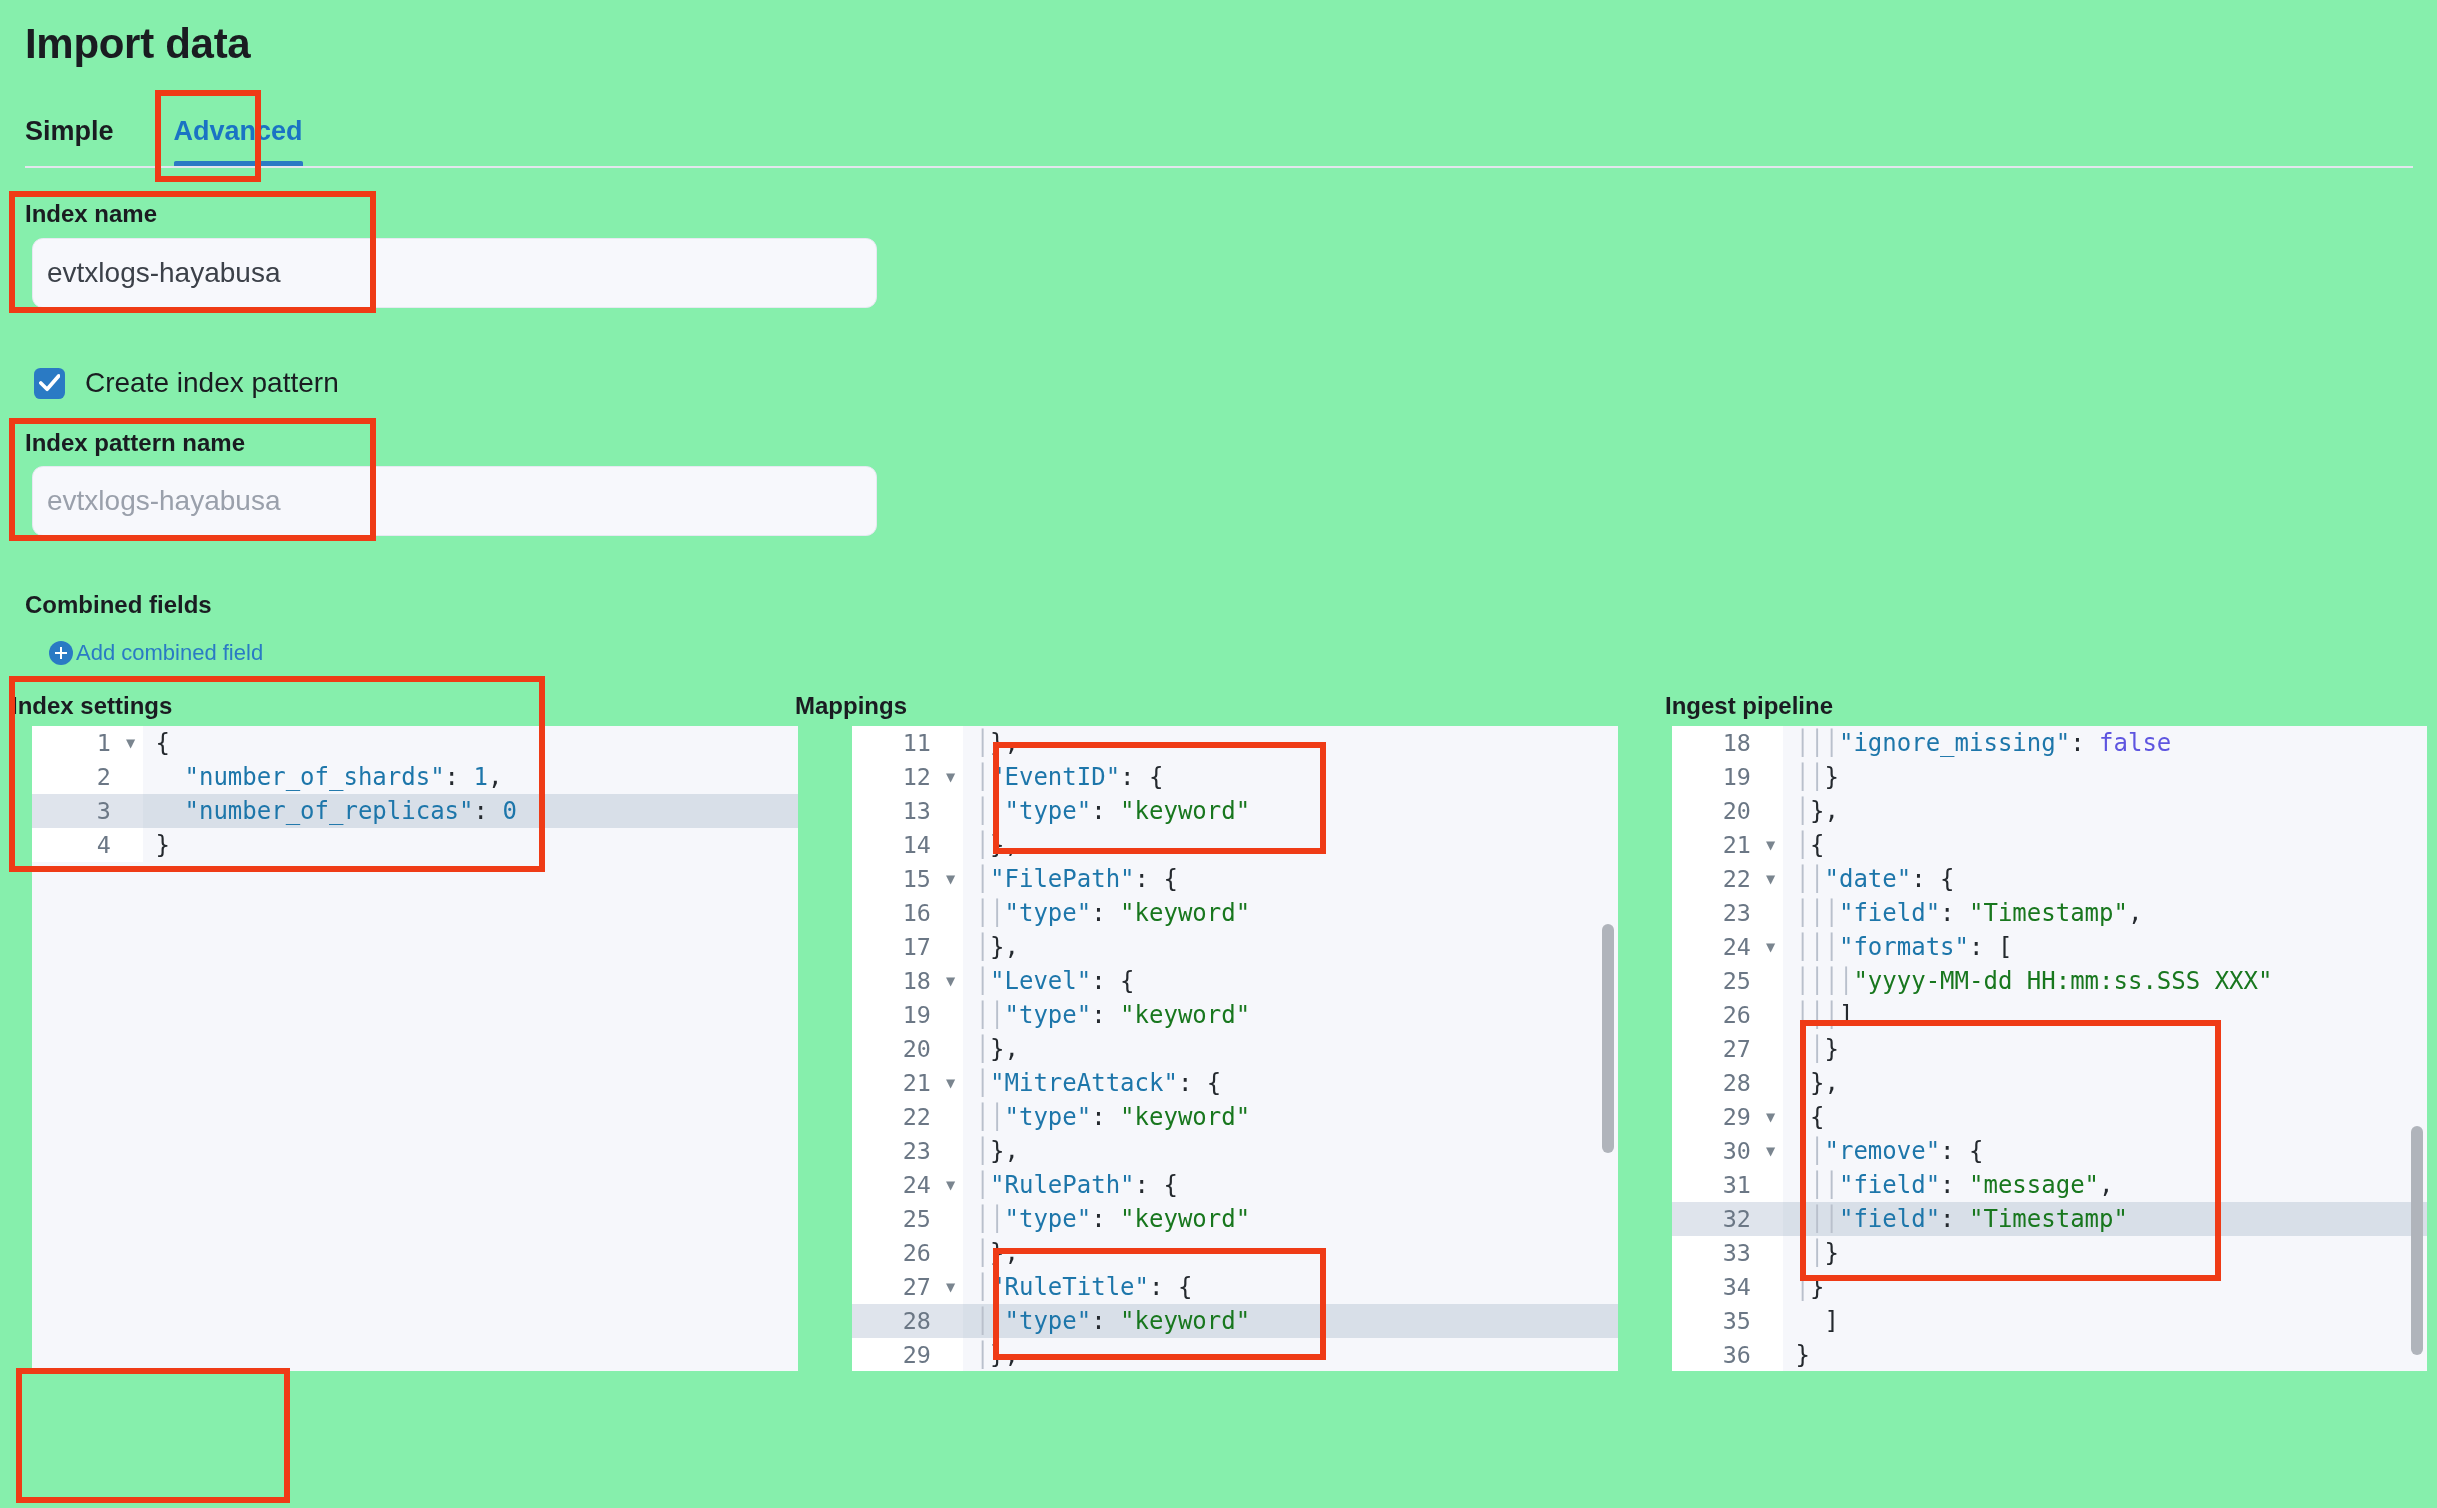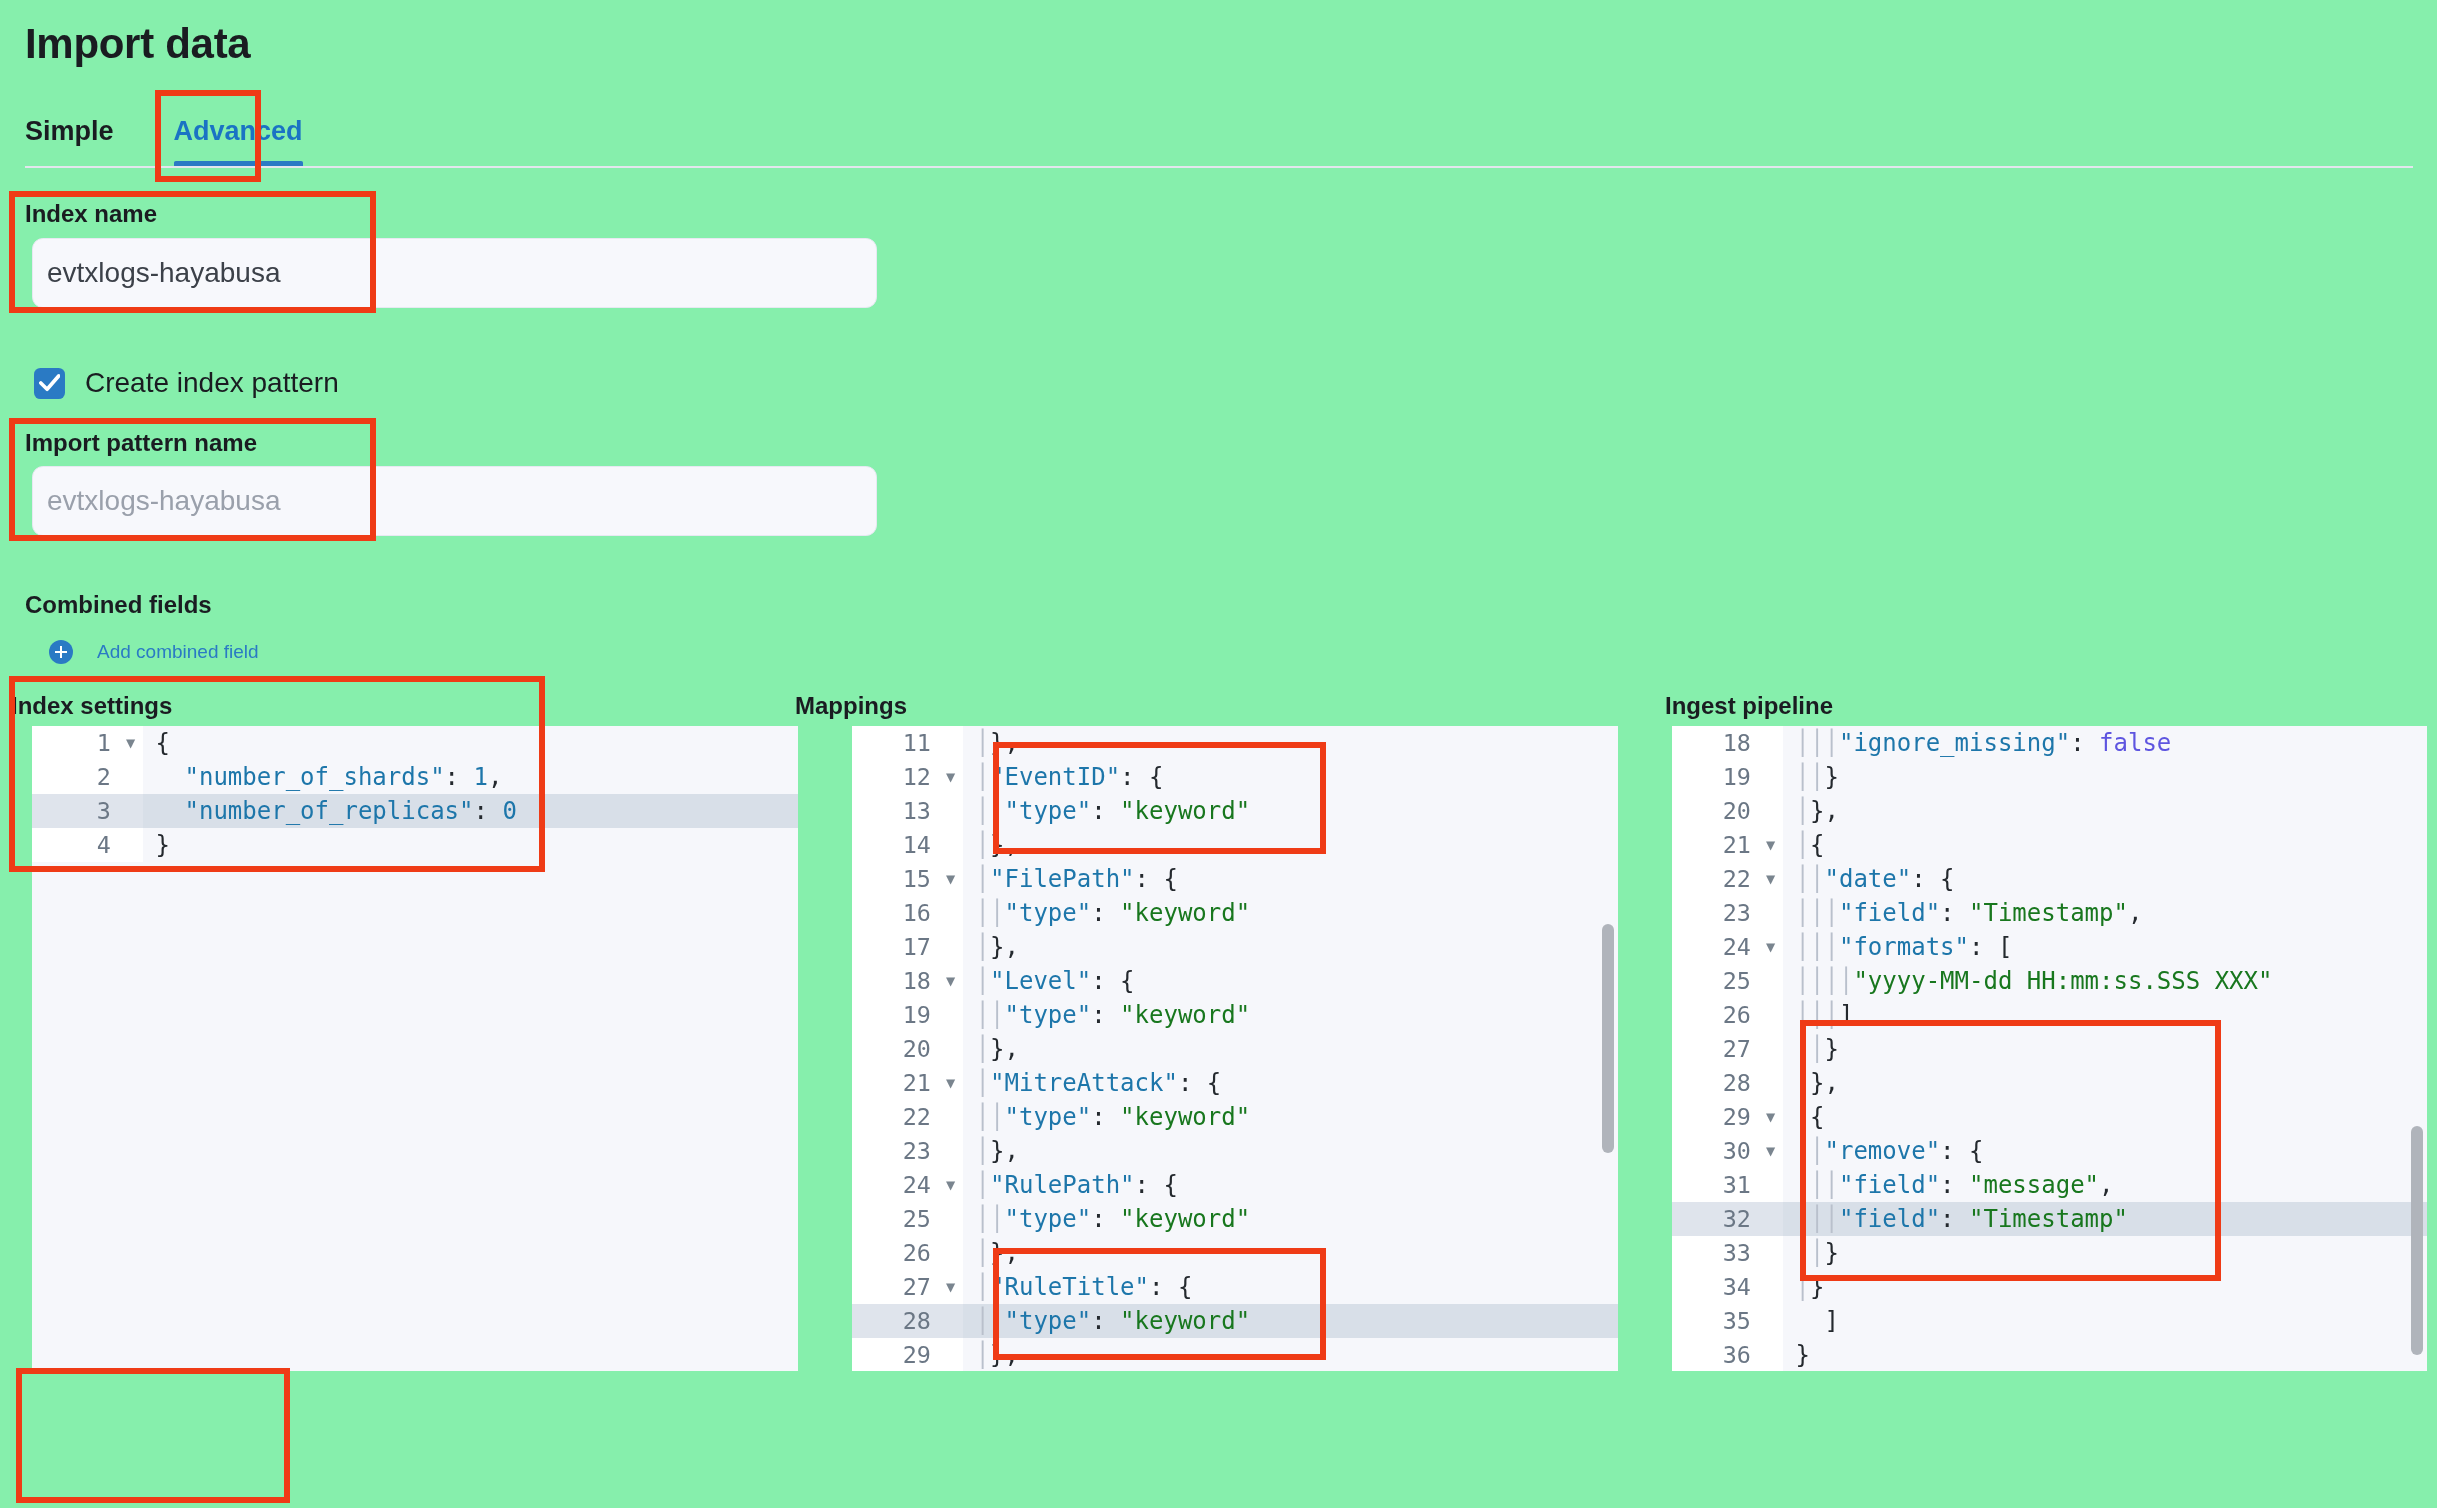--- a/index.html
+++ b/index.html
@@ -144,22 +144,22 @@
     flex: none;
   }
   .plus-icon::before, .plus-icon::after {
     content: "";
     position: absolute;
     background: #ffffff;
   }
   .plus-icon::before { left: 6.3px; top: 10.8px; width: 11.7px; height: 2.7px; }
   .plus-icon::after  { left: 10.8px; top: 6.3px; width: 2.7px; height: 11.7px; }
   .add-link-text {
-    margin-left: 24px;
-    font-size: 19px;
+    margin-left: 3px;
+    font-size: 22px;
     color: #2a7ac4;
   }
 
   
   .editor-title {
     position: absolute;
     font-size: 24px;
     font-weight: bold;
     color: #1a1c21;
   }
@@ -287,21 +287,21 @@
 
   <div class="checkbox-row">
     <span class="cbox">
       <svg width="21.6" height="20" viewBox="0 0 24 22" aria-hidden="true">
         <path d="M2 11 L9 18 L22 3" stroke="#ffffff" stroke-width="4" fill="none" stroke-linecap="round" stroke-linejoin="round"></path>
       </svg>
     </span>
     <span class="cbox-label">Create index pattern</span>
   </div>
 
-  <div class="field-label" style="left:25px; top:429px;">Import pattern name</div>
+  <div class="field-label" style="left:25px; top:429px;">Index pattern name</div>
   <div class="text-input placeholder" style="left:32px; top:466px; width:845px;">evtxlogs-hayabusa</div>
 
   <div class="combined-title">Combined fields</div>
   <div class="add-link">
     <span class="plus-icon"></span>
     <span class="add-link-text">Add combined field</span>
   </div>
 
   <div class="editor-title" style="left:11px; top:692px;">Index settings</div>
   <div class="editor-title" style="left:795px; top:692px;">Mappings</div>

